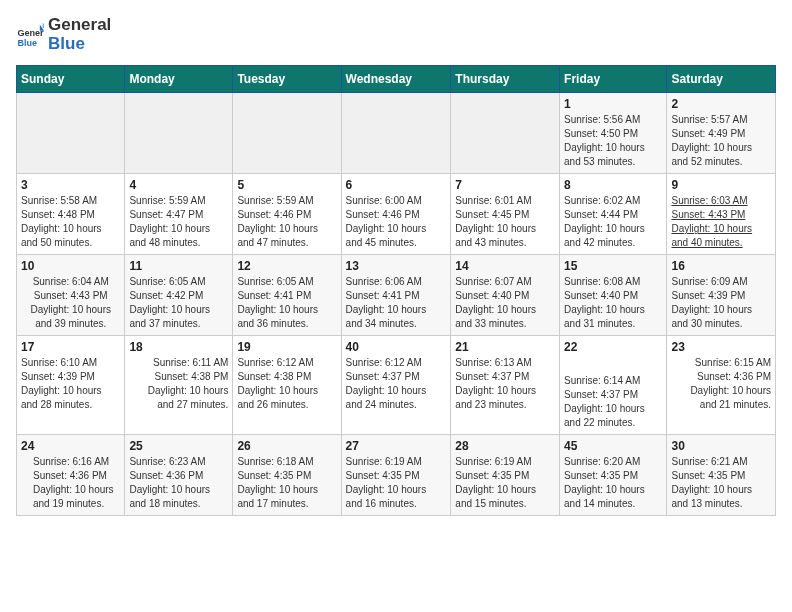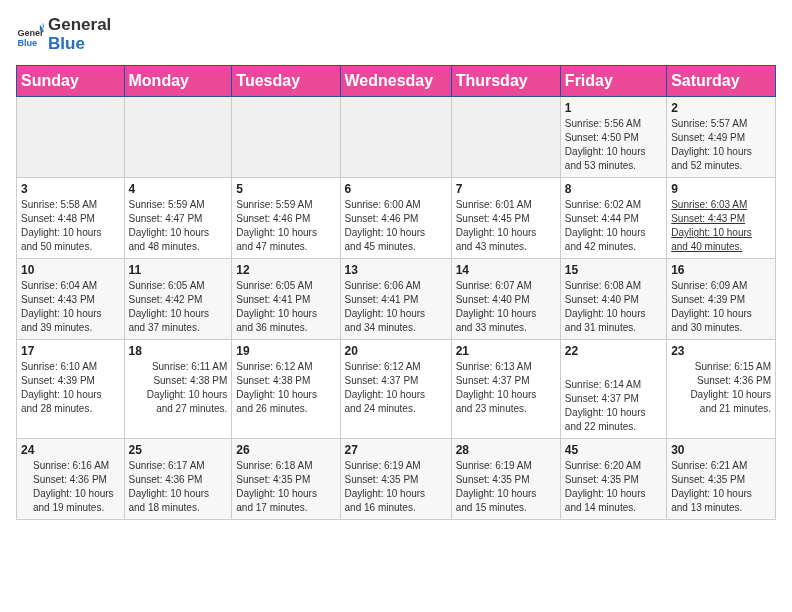--- a/index.html
+++ b/index.html
@@ -27,25 +27,25 @@
     }
     .title-area { text-align: right; }
     .month-title { font-size: 36px; font-weight: bold; color: #333; }
     .location-title { font-size: 16px; color: #555; }
     .calendar {
       width: 100%;
       border-collapse: collapse;
       font-size: 11px;
     }
     .calendar thead tr th {
-      background: #ec4899;
+      background: #0f766e;
       color: #fff;
       padding: 6px 4px;
       text-align: left;
-      font-size: 16px;
+      font-size: 12px;
       border: 1px solid #1e5499;
     }
     .calendar tbody tr td {
       border: 1px solid #ccc;
       vertical-align: top;
       padding: 4px;
       width: 113px;
       min-height: 70px;
       background: #fff;
     }
@@ -173,21 +173,21 @@
           <span class="day-num">9</span>
           <div class="day-info" style="white-space: pre-line; text-decoration: underline;">Sunrise: 6:03 AM
 Sunset: 4:43 PM
 Daylight: 10 hours
 and 40 minutes.</div>
         </td>
       </tr>
       <tr>
         <td>
           <span class="day-num">10</span>
-          <div class="day-info" style="white-space: pre-line;">Sunrise: 6:04 AM
+          <div class="day-info" style="white-space: pre-line; text-align: center;">Sunrise: 6:04 AM
 Sunset: 4:43 PM
 Daylight: 10 hours
 and 39 minutes.</div>
         </td>
         <td>
           <span class="day-num">11</span>
           <div class="day-info" style="white-space: pre-line;">Sunrise: 6:05 AM
 Sunset: 4:42 PM
 Daylight: 10 hours
 and 37 minutes.</div>
@@ -244,21 +244,21 @@
 and 27 minutes.</div>
         </td>
         <td>
           <span class="day-num">19</span>
           <div class="day-info" style="white-space: pre-line;">Sunrise: 6:12 AM
 Sunset: 4:38 PM
 Daylight: 10 hours
 and 26 minutes.</div>
         </td>
         <td>
-          <span class="day-num">20</span>
+          <span class="day-num">40</span>
           <div class="day-info" style="white-space: pre-line;">Sunrise: 6:12 AM
 Sunset: 4:37 PM
 Daylight: 10 hours
 and 24 minutes.</div>
         </td>
         <td>
           <span class="day-num">21</span>
           <div class="day-info" style="white-space: pre-line;">Sunrise: 6:13 AM
 Sunset: 4:37 PM
 Daylight: 10 hours
@@ -282,21 +282,21 @@
       <tr>
         <td>
           <span class="day-num">24</span>
           <div class="day-info" style="white-space: pre-line; margin-left: 12px;">Sunrise: 6:16 AM
 Sunset: 4:36 PM
 Daylight: 10 hours
 and 19 minutes.</div>
         </td>
         <td>
           <span class="day-num">25</span>
-          <div class="day-info" style="white-space: pre-line;">Sunrise: 6:17 AM
+          <div class="day-info" style="white-space: pre-line;">Sunrise: 6:23 AM
 Sunset: 4:36 PM
 Daylight: 10 hours
 and 18 minutes.</div>
         </td>
         <td>
           <span class="day-num">26</span>
           <div class="day-info" style="white-space: pre-line;">Sunrise: 6:18 AM
 Sunset: 4:35 PM
 Daylight: 10 hours
 and 17 minutes.</div>

